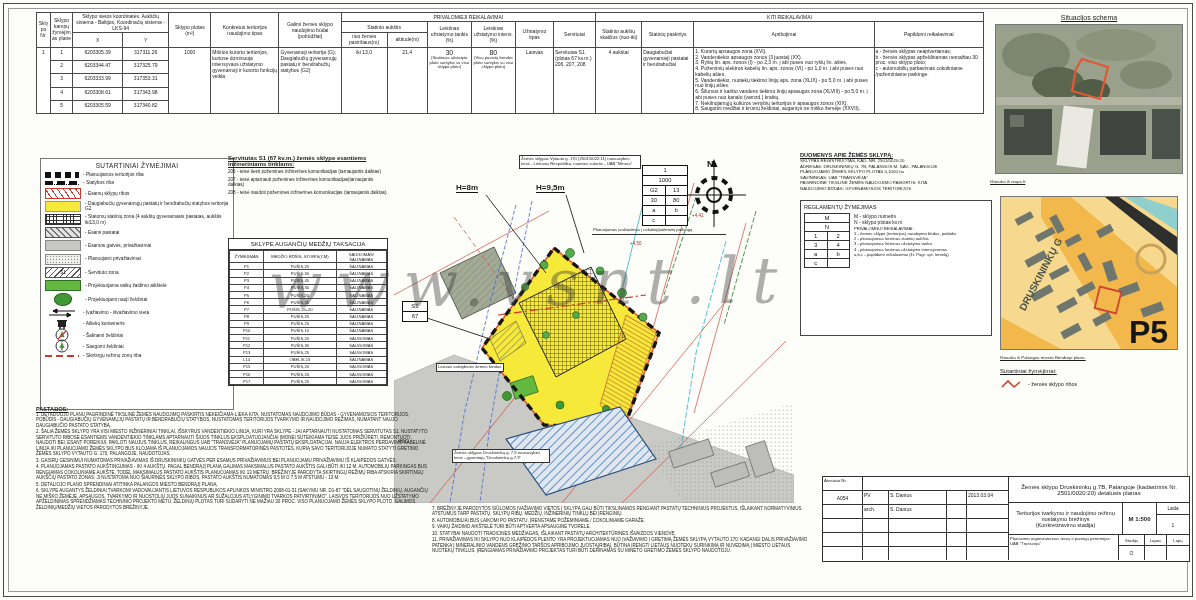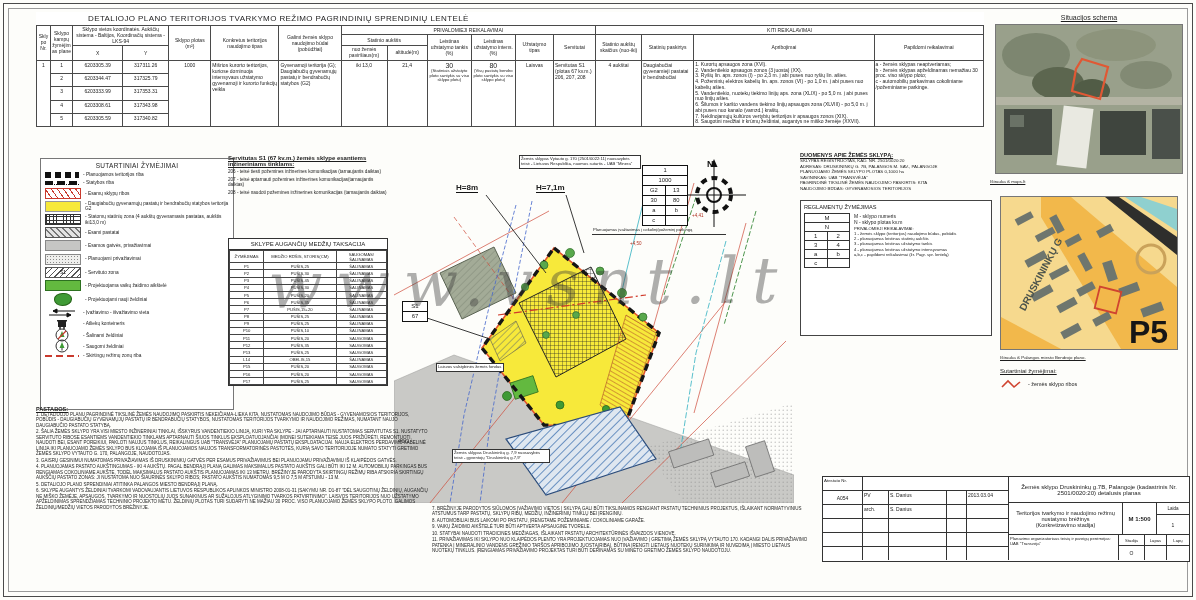--- a/index.html
+++ b/index.html
@@ -98,21 +98,20 @@
   .watermark{left:268px;top:246px;font-family:"DejaVu Serif",serif;font-style:italic;font-size:64px;letter-spacing:13px;color:rgba(55,55,55,.40);z-index:40;pointer-events:none;transform:rotate(-.6deg);white-space:nowrap;}
 </style>
 </head>
 <body>
 
 <div class="sheet">
   <div class="frame"></div>
   <div class="frame2"></div>
 
   <div class="abs maintbl-wrap">
-    <div class="maintbl-title">DETALIOJO PLANO TERITORIJOS TVARKYMO REŽIMO PAGRINDINIŲ SPRENDINIŲ LENTELĖ</div>
     <table class="mt">
       <colgroup>
         <col style="width:14px">
           <col style="width:22px">
           <col style="width:50px">
           <col style="width:46px">
         <col style="width:42px">
           <col style="width:68px">
           <col style="width:62px">
           <col style="width:46px">
@@ -573,21 +572,21 @@
         <line x1="288" y1="42" x2="352" y2="42" stroke="#111" stroke-width="1"></line>
         <path d="M320 6 l-3.5 8 h7 z" fill="#111"></path>
       </g>
       <text x="313" y="14" font-size="9" font-weight="bold" fill="#111">N</text>
 
       <text x="236" y="92" font-size="4.5" fill="#b03020">+4,50</text>
       <text x="298" y="64" font-size="4.5" fill="#b03020">+4,41</text>
       <text x="4" y="290" font-size="6" fill="#333">46G</text>
     </svg>
     <div class="hlabel" style="left:62px;top:30px;">H=8m</div>
-    <div class="hlabel" style="left:142px;top:30px;">H=7,1m</div>
+    <div class="hlabel" style="left:142px;top:30px;">H=9,5m</div>
     <div class="lbl" style="left:125px;top:2px;width:118px;">Žemės sklypas Vytauto g. 170 (2501/0022:11) nuosavybės teisė - Lietuvos Respublika, nuomos sutartis - UAB "Minera"</div>
     <div class="lbl" style="left:42px;top:210px;width:64px;">Laisvos valstybinės žemės fondas</div>
     <div class="lbl" style="left:58px;top:296px;width:94px;">Žemės sklypas Druskininkų g. 7,9 nuosavybės teisė - gyventojų "Druskininkų g.7,9"</div>
     <div class="lbl" style="left:198px;top:74px;width:132px;border:none;border-bottom:0.5px solid #333;background:transparent;">Planuojamas įvažiavimas į cokolinį/požeminį parkingą</div>
     <div class="regbox" style="left:248px;top:12px;">
       <div class="rb">
           <span>1</span>
         </div>
       <div class="rb">
           <span>1000</span>

